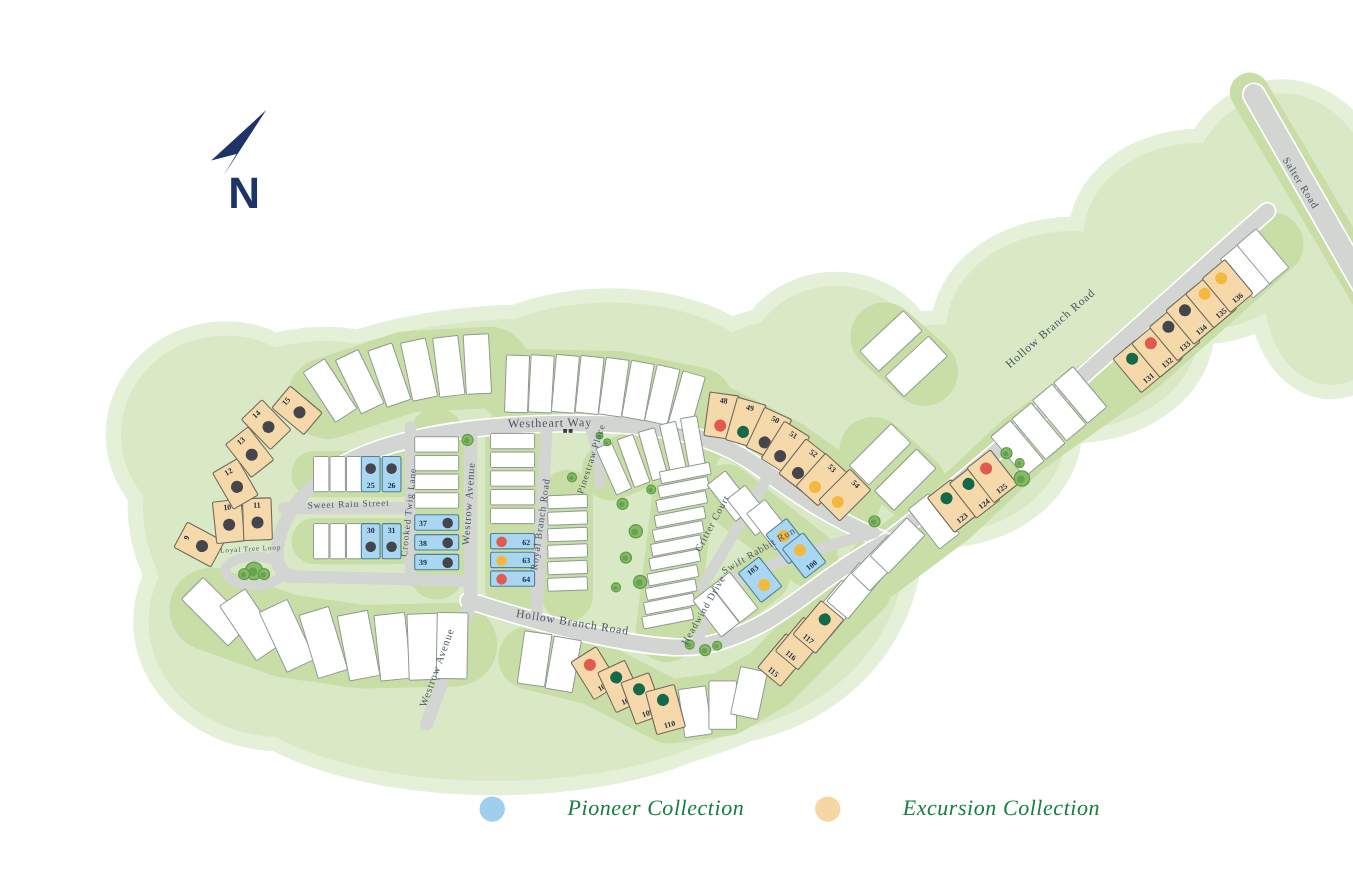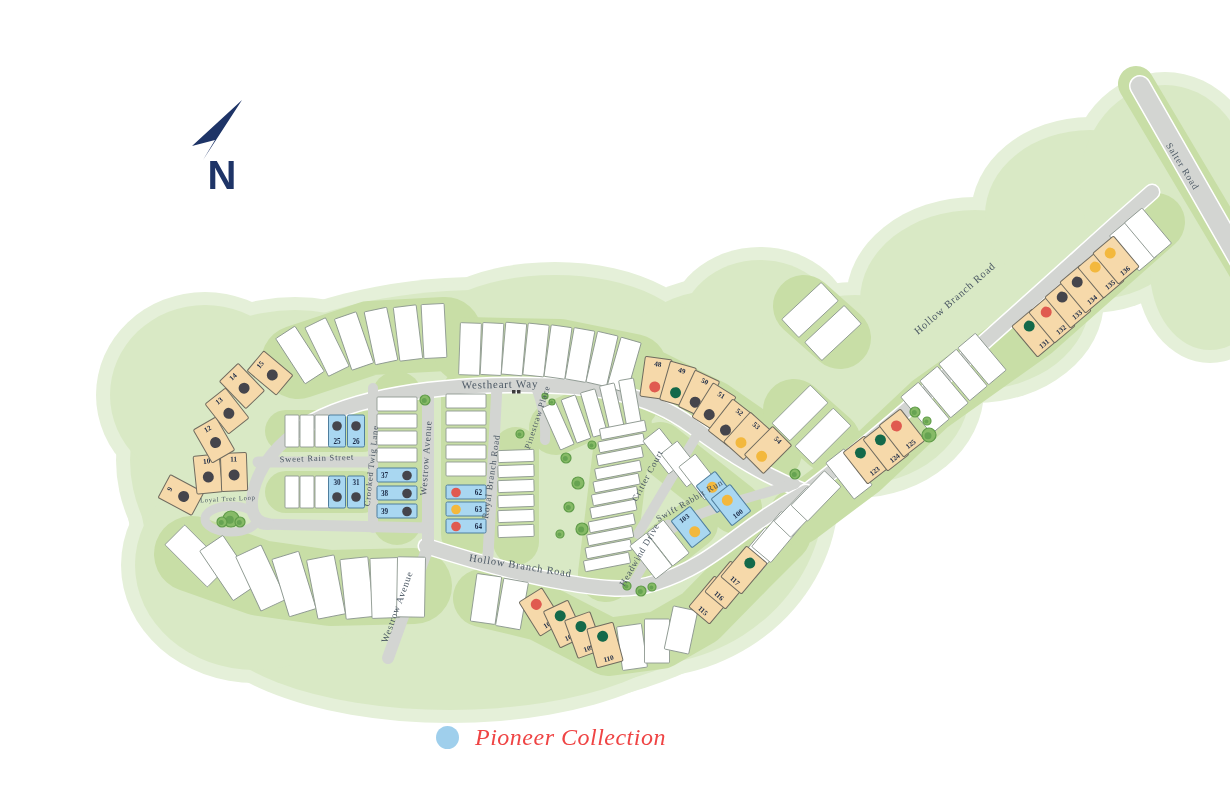--- a/index.html
+++ b/index.html
@@ -2,22 +2,22 @@
 <html><head>
 <meta charset="utf-8">
 <style>
   html,body{margin:0;padding:0;background:#ffffff;}
   .stage{position:relative;width:1230px;height:808px;background:#ffffff;overflow:hidden;
          font-family:"Liberation Serif",serif;}
   #map-root{position:absolute;inset:0;}
   .legend{position:absolute;left:436px;top:724px;display:flex;gap:64px;align-items:center;}
   .legend-item{display:flex;align-items:center;gap:16px;}
   .legend-dot{display:inline-block;width:23px;height:23px;border-radius:50%;}
-  .legend-label{font-family:"Liberation Serif",serif;font-style:italic;font-size:24px;
-                color:#ef4444;letter-spacing:0.5px;}
+  .legend-label{font-family:"Liberation Serif",serif;font-style:italic;font-size:20px;
+                color:#15803d;letter-spacing:0.5px;margin-left:41px;}
 </style>
 </head>
 <body>
 
 <div class="stage">
   <div id="map-root"><svg width="1230" height="808" viewBox="0 0 1230 808">
         <ellipse cx="480" cy="495" rx="354" ry="218" fill="#e5f0d9"></ellipse>
         <ellipse cx="295" cy="460" rx="179" ry="163" fill="#e5f0d9"></ellipse>
         <ellipse cx="640" cy="490" rx="199" ry="188" fill="#e5f0d9"></ellipse>
         <ellipse cx="450" cy="615" rx="259" ry="108" fill="#e5f0d9"></ellipse>
@@ -441,14 +441,18 @@
         <g>
           <path d="M 242,100 L 192,146 L 215,140 L 203,160 Z" fill="#1e3467"></path>
           <text x="222" y="189" text-anchor="middle" font-family="&quot;Liberation Sans&quot;,sans-serif" font-weight="bold" font-size="40" fill="#1e3467">N</text>
         </g>
       </svg></div>
   <div class="legend">
     <div class="legend-item">
       <span class="legend-dot" id="dot-pioneer" style="background: rgb(159, 207, 236);"></span>
       <span class="legend-label">Pioneer Collection</span>
     </div>
+    <div class="legend-item">
+      <span class="legend-dot" id="dot-excursion" style="background: rgb(246, 215, 164);"></span>
+      <span class="legend-label">Excursion Collection</span>
+    </div>
   </div>
 </div>
 
 </body></html>

